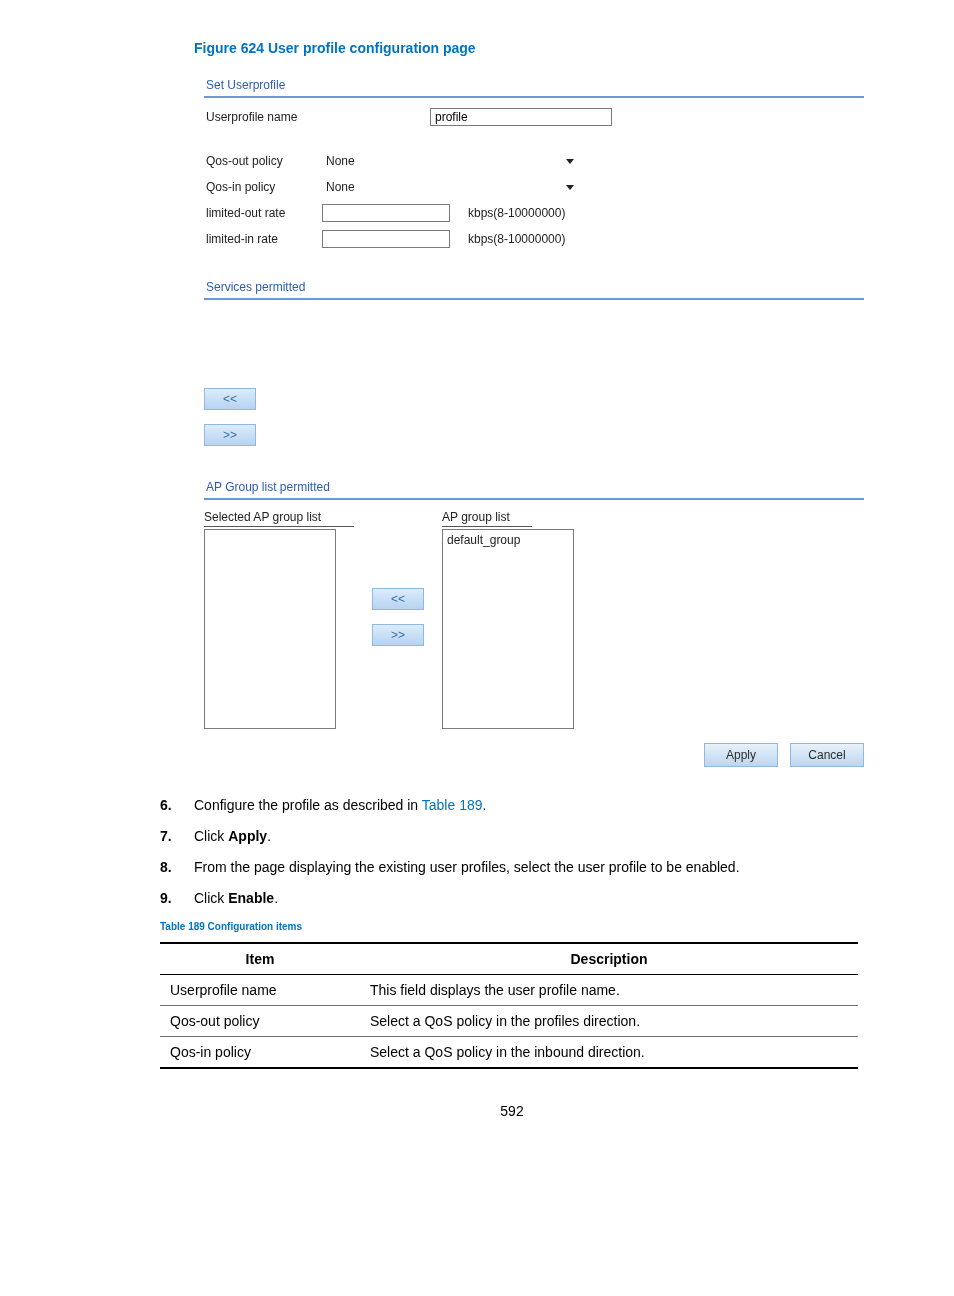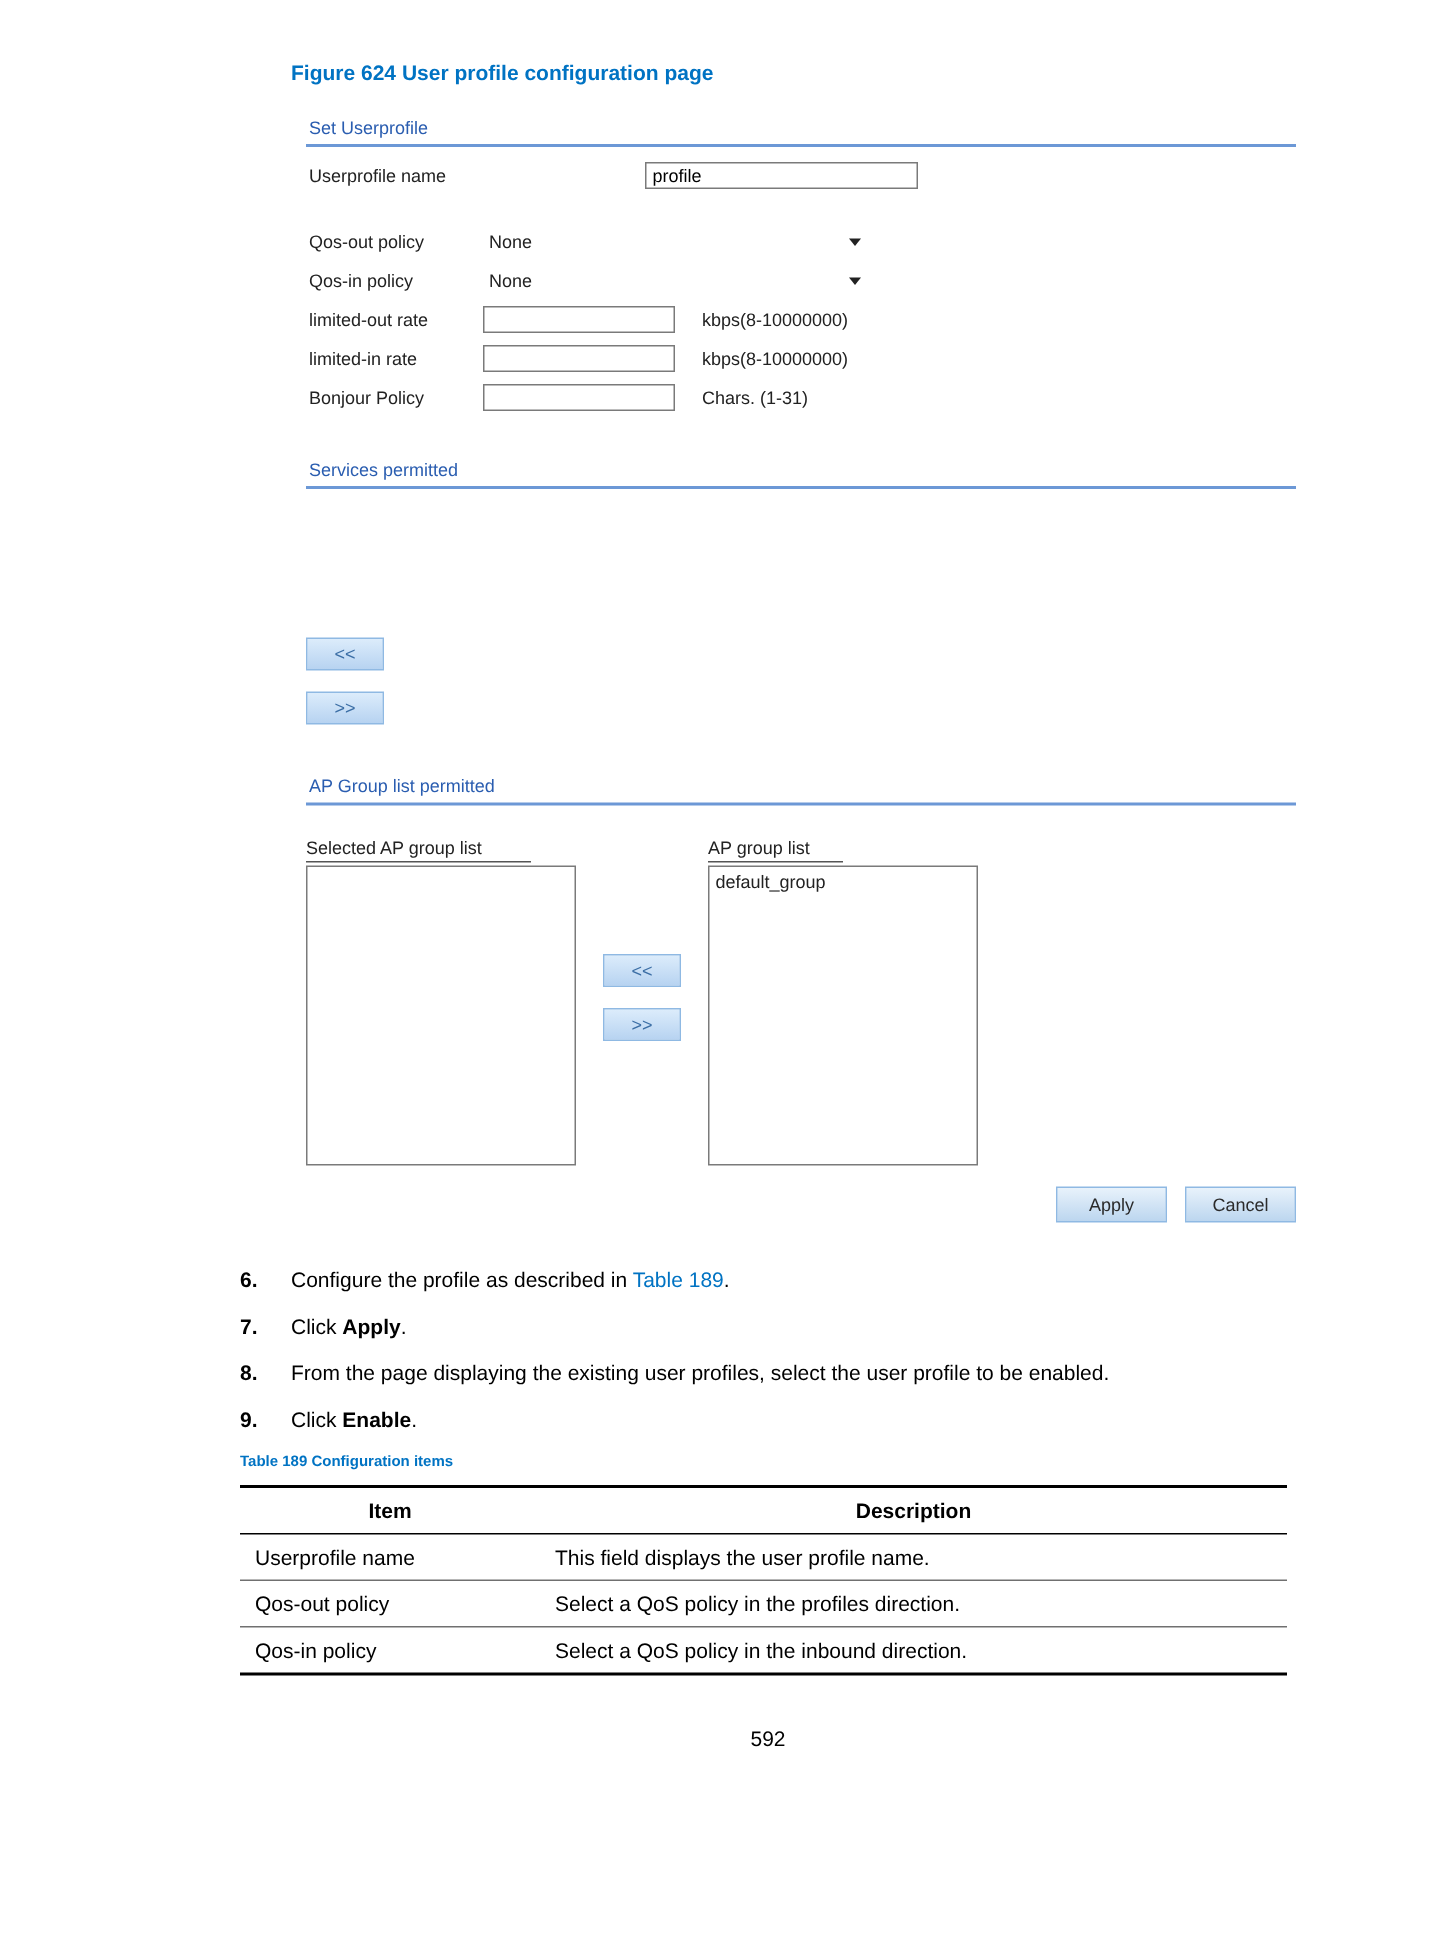--- a/index.html
+++ b/index.html
@@ -83,40 +83,40 @@
 
   .services-section {
     margin-left: 44px;
     margin-top: 22px;
   }
   .svc-header {
     color: #2a5db0;
     font-size: 12px;
     padding: 4px 0 4px 2px;
     border-bottom: 2px solid #6c98d6;
-    margin-bottom: 19px;
+    margin-bottom: 8px;
   }
   .transfer {
     display: flex;
     align-items: flex-start;
     gap: 18px;
   }
   .listbox-wrap {
     display: flex;
     flex-direction: column;
   }
   .listbox-label {
     font-size: 12px;
     color: #222;
     border-bottom: 1px solid #555;
     padding: 2px 0;
     margin-bottom: 2px;
   }
   .listbox {
-    width: 180px;
+    width: 132px;
     height: 195px;
     border: 1px solid #7a7a7a;
     font-size: 12px;
     padding: 2px 4px;
     box-sizing: border-box;
     overflow: auto;
   }
   .listbox-item {
     font-size: 12px;
     color: #222;
@@ -252,25 +252,20 @@
     <span class="input-wrap"><input class="text-input" style=""></span>
     <span class="unit">kbps(8-10000000)</span>
   </div>
 
   <div class="row rate-row">
     <div class="label">limited-in rate</div>
     <span class="input-wrap"><input class="text-input" style=""></span>
     <span class="unit">kbps(8-10000000)</span>
   </div>
 
-  <div class="row rate-row">
-    <div class="label">Bonjour Policy</div>
-    <span class="input-wrap"><input class="text-input" style=""></span>
-    <span class="unit">Chars. (1-31)</span>
-  </div>
 </div>
 
 <div class="services-section">
   <div class="svc-header">Services permitted</div>
   <div class="transfer">
     <div class="transfer-btns">
       <div class="t-btn">&lt;&lt;</div>
       <div class="t-btn">&gt;&gt;</div>
     </div>
   </div>

